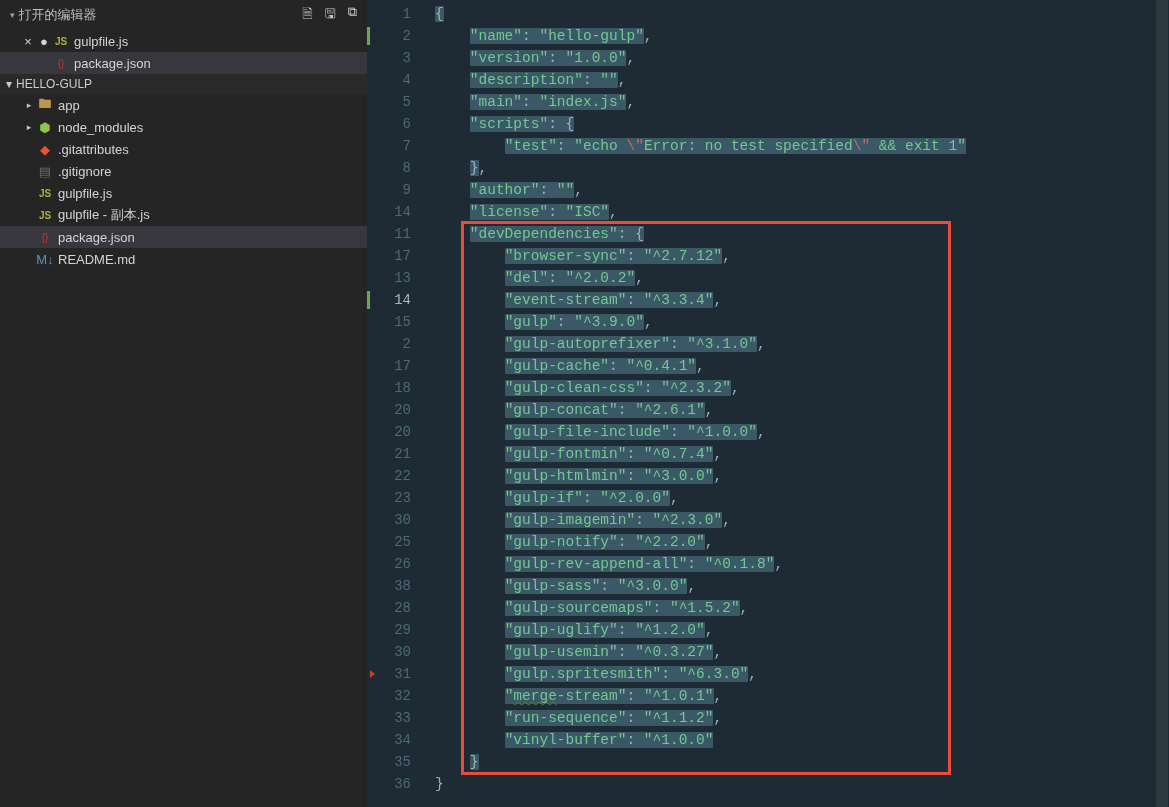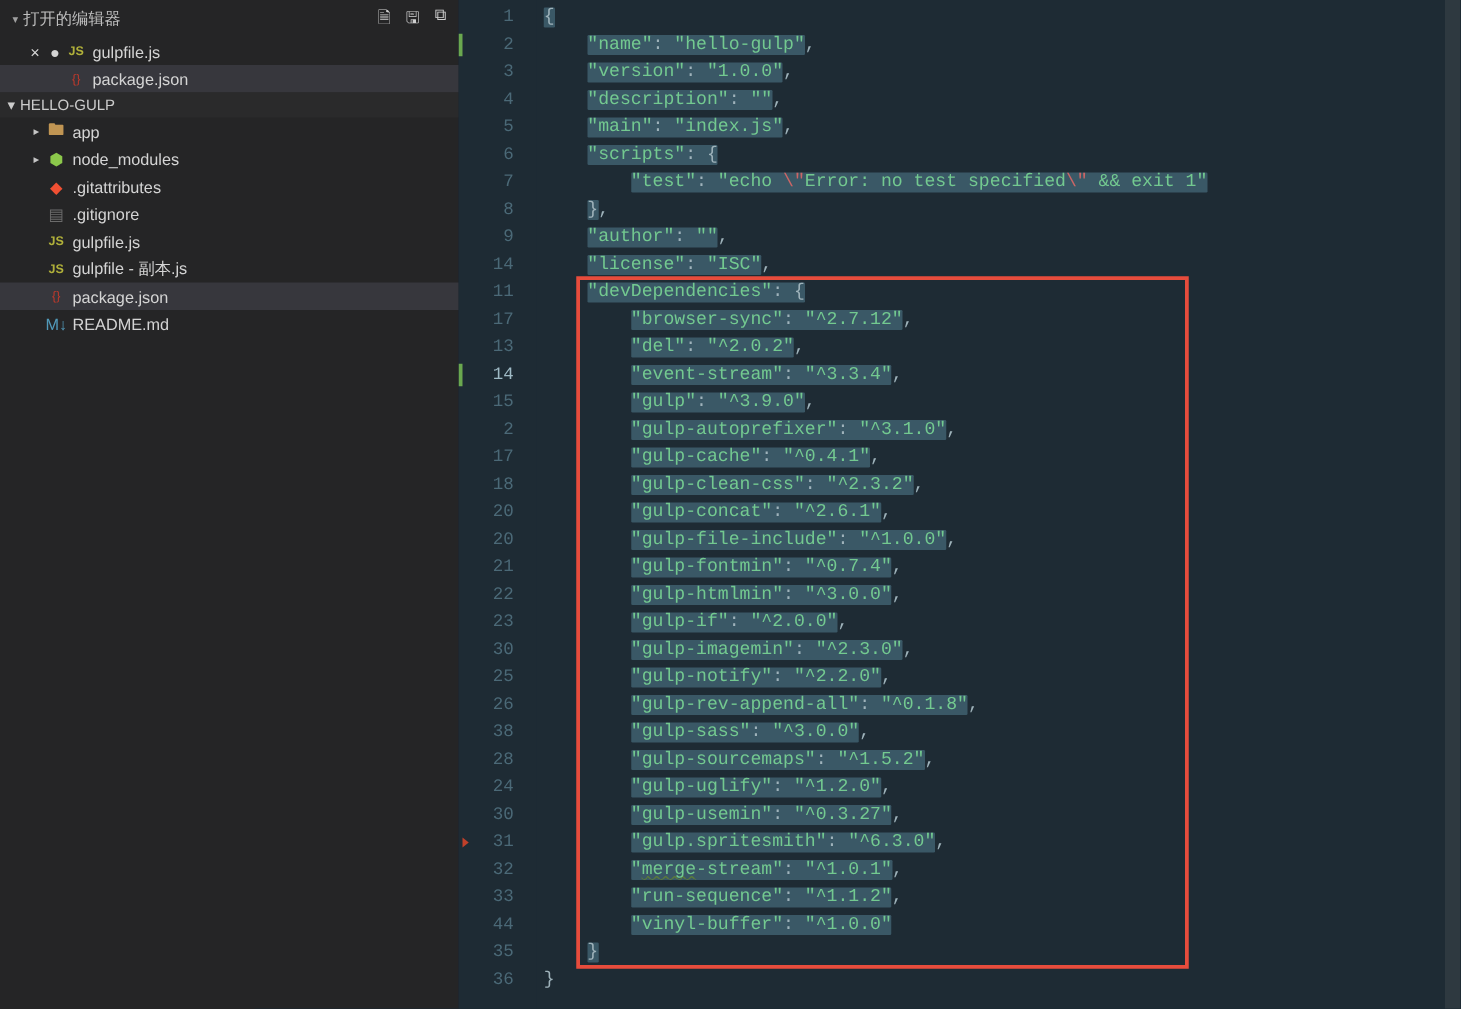--- a/index.html
+++ b/index.html
@@ -249,26 +249,26 @@
         <div>20</div>
         <div>20</div>
         <div>21</div>
         <div>22</div>
         <div>23</div>
         <div>30</div>
         <div>25</div>
         <div>26</div>
         <div>38</div>
         <div>28</div>
-        <div>24</div>
+        <div>29</div>
         <div>30</div>
         <div class="bp">31</div>
         <div>32</div>
         <div>33</div>
-        <div>44</div>
+        <div>34</div>
         <div>35</div>
         <div>36</div>
       </div>
     <div class="code" id="code">
       <div class="redbox" id="redbox" style="top: 221px; height: 554px; left: 32px; width: 490px;"></div>
     <div class="line"><span class="sel"><span class="p">{</span></span></div>
         <div class="line">    <span class="sel"><span class="k">"name"</span><span class="p">: </span><span class="s">"hello-gulp"</span></span><span class="p">,</span></div>
         <div class="line">    <span class="sel"><span class="k">"version"</span><span class="p">: </span><span class="s">"1.0.0"</span></span><span class="p">,</span></div>
         <div class="line">    <span class="sel"><span class="k">"description"</span><span class="p">: </span><span class="s">""</span></span><span class="p">,</span></div>
         <div class="line">    <span class="sel"><span class="k">"main"</span><span class="p">: </span><span class="s">"index.js"</span></span><span class="p">,</span></div>

